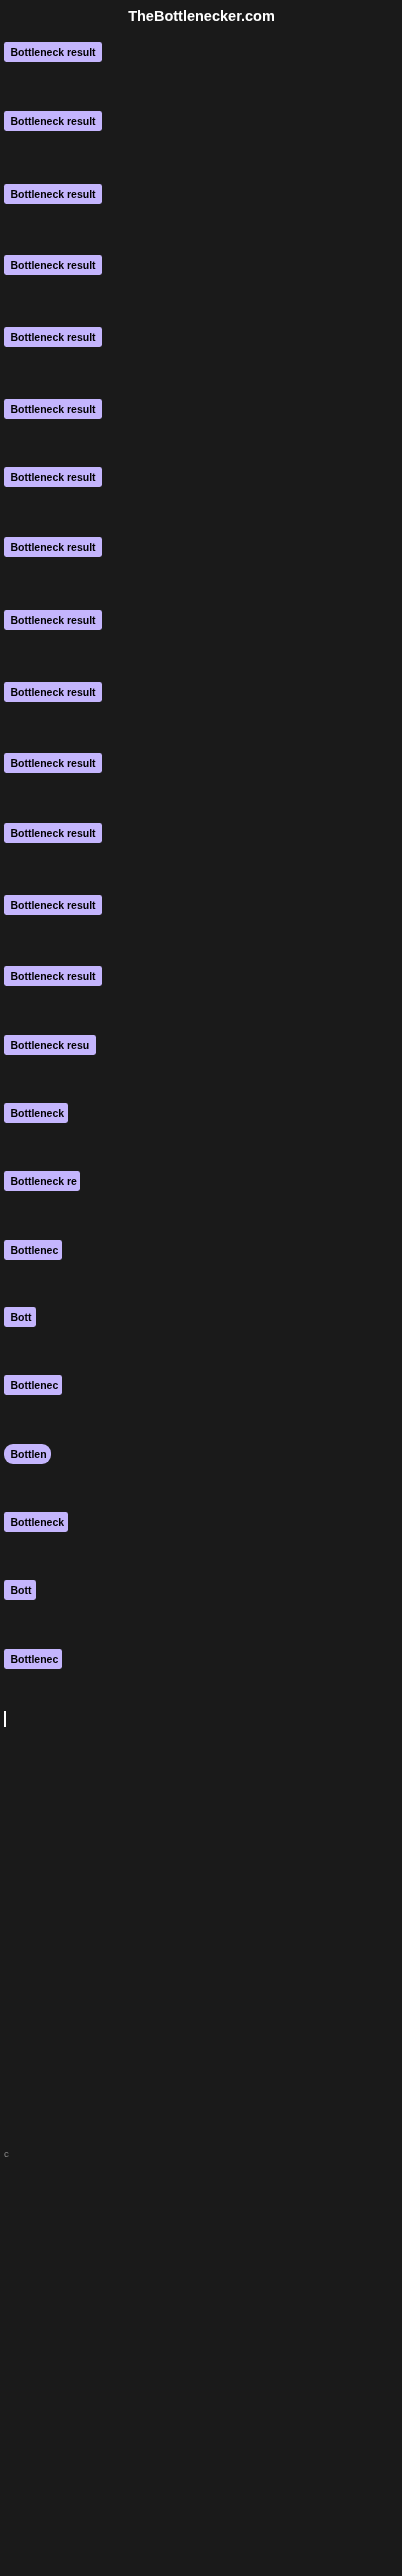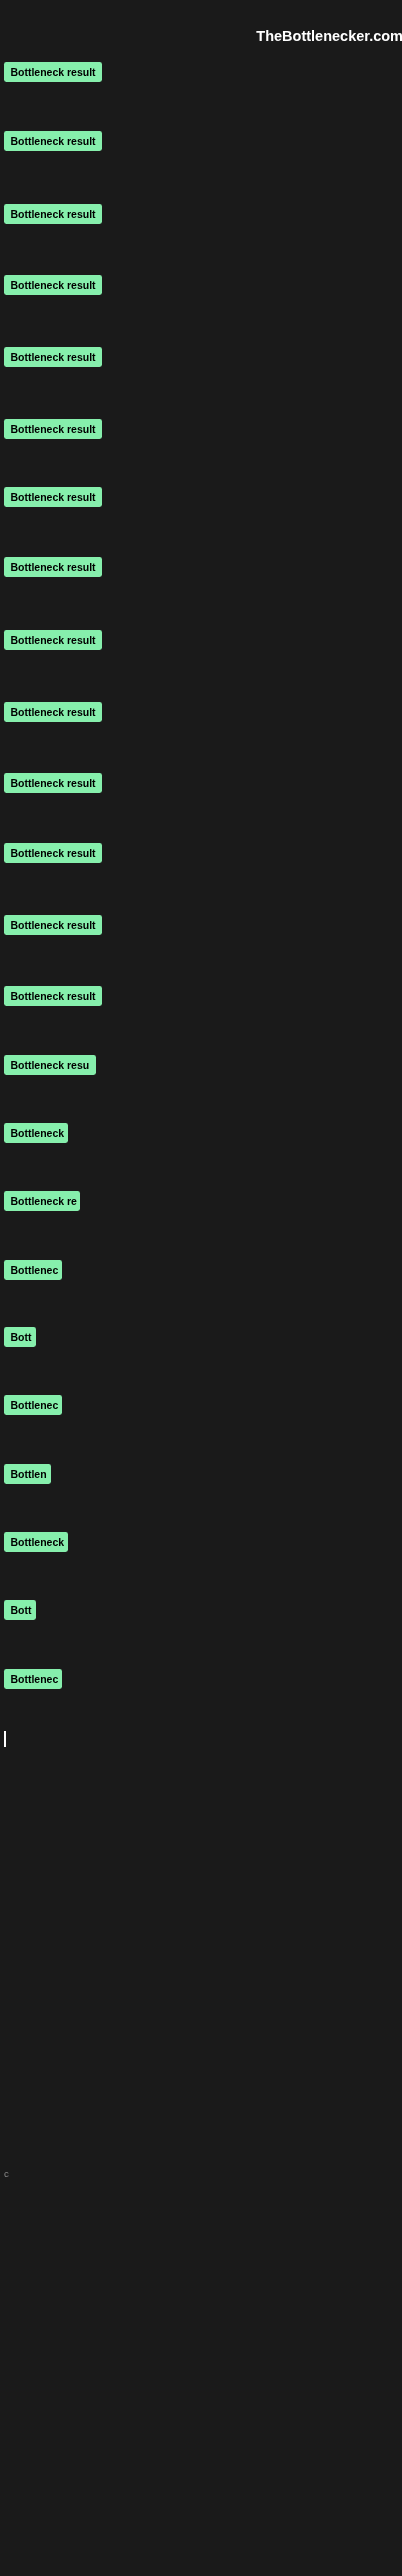--- a/index.html
+++ b/index.html
@@ -8,30 +8,29 @@
       box-sizing: border-box;
     }
     body {
       background-color: #1a1a1a;
       width: 403px;
       min-height: 2576px;
       font-family: Arial, sans-serif;
       position: relative;
     }
     .site-title {
-      text-align: right;
+      text-align: center;
       color: #ffffff;
       font-size: 14.5px;
       font-weight: bold;
       padding: 8px 0 12px 0;
-      margin-top: 20px;
     }
     .bottleneck-badge {
       display: inline-block;
-      background-color: #86efac;
+      background-color: #c4b5fd;
       color: #000000;
       font-size: 10.5px;
       font-weight: bold;
       padding: 4px 6.4px;
       border-radius: 2.4px;
       white-space: nowrap;
       overflow: hidden;
     }
   </style>
 </head>
@@ -94,21 +93,21 @@
     <div style="position: absolute; top: 1198px; left: 0px; padding: 6.4px 4px; display: flex; align-items: center;">
       <span class="bottleneck-badge" style="max-width: 58px;">Bottlenec</span>
     </div>
     <div style="position: absolute; top: 1265px; left: 0px; padding: 6.4px 4px; display: flex; align-items: center;">
       <span class="bottleneck-badge" style="max-width: 32px;">Bott</span>
     </div>
     <div style="position: absolute; top: 1333px; left: 0px; padding: 6.4px 4px; display: flex; align-items: center;">
       <span class="bottleneck-badge" style="max-width: 58px;">Bottlenec</span>
     </div>
     <div style="position: absolute; top: 1402px; left: 0px; padding: 6.4px 4px; display: flex; align-items: center;">
-      <span class="bottleneck-badge" style="max-width: 47px;">Bottlen</span>
+      <span class="bottleneck-badge" style="max-width: 47px; border-radius: 9px;">Bottlen</span>
     </div>
     <div style="position: absolute; top: 1470px; left: 0px; padding: 6.4px 4px; display: flex; align-items: center;">
       <span class="bottleneck-badge" style="max-width: 64px;">Bottleneck</span>
     </div>
     <div style="position: absolute; top: 1538px; left: 0px; padding: 6.4px 4px; display: flex; align-items: center;">
       <span class="bottleneck-badge" style="max-width: 32px;">Bott</span>
     </div>
     <div style="position: absolute; top: 1607px; left: 0px; padding: 6.4px 4px; display: flex; align-items: center;">
       <span class="bottleneck-badge" style="max-width: 58px;">Bottlenec</span>
     </div>

